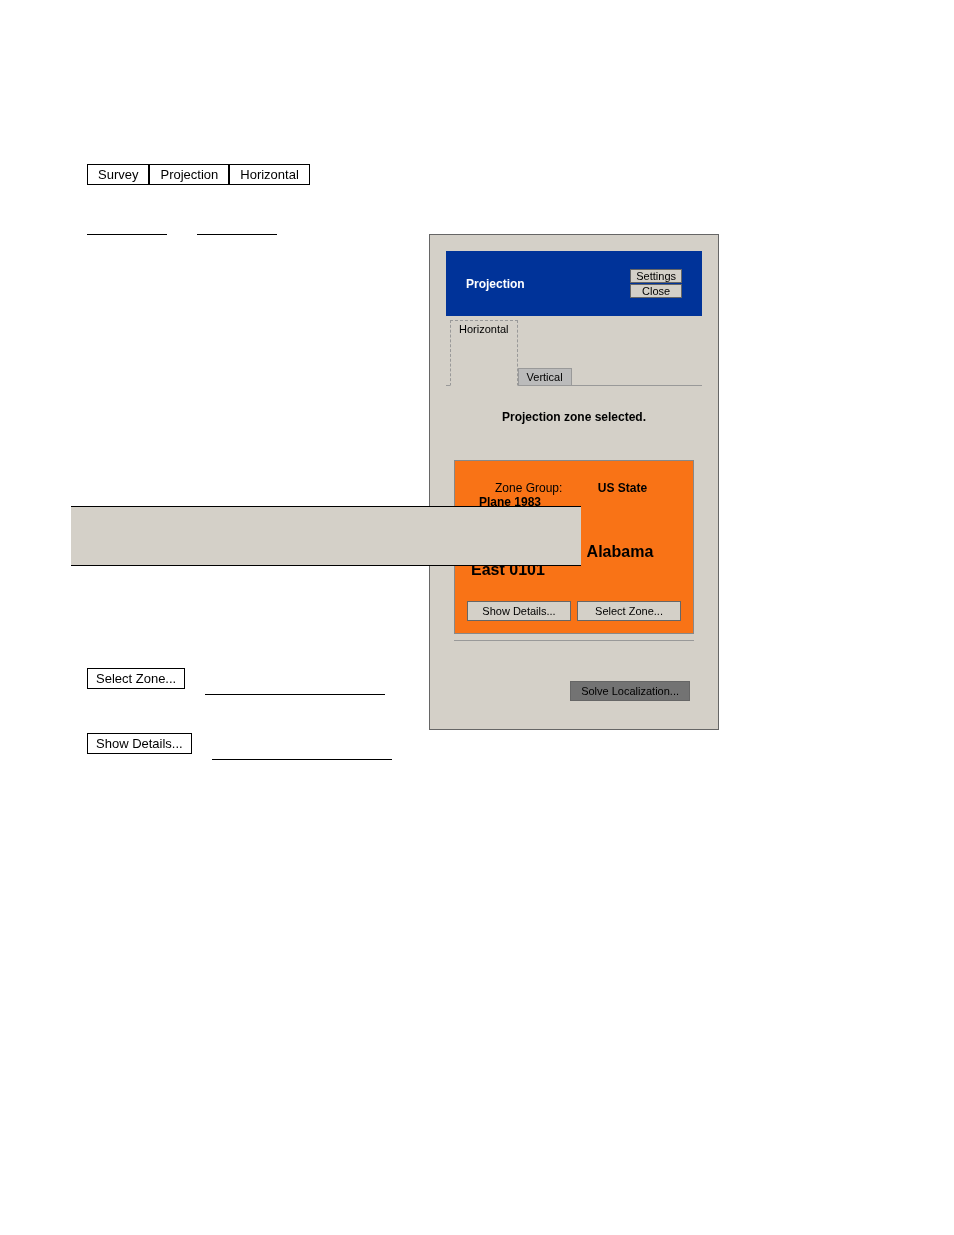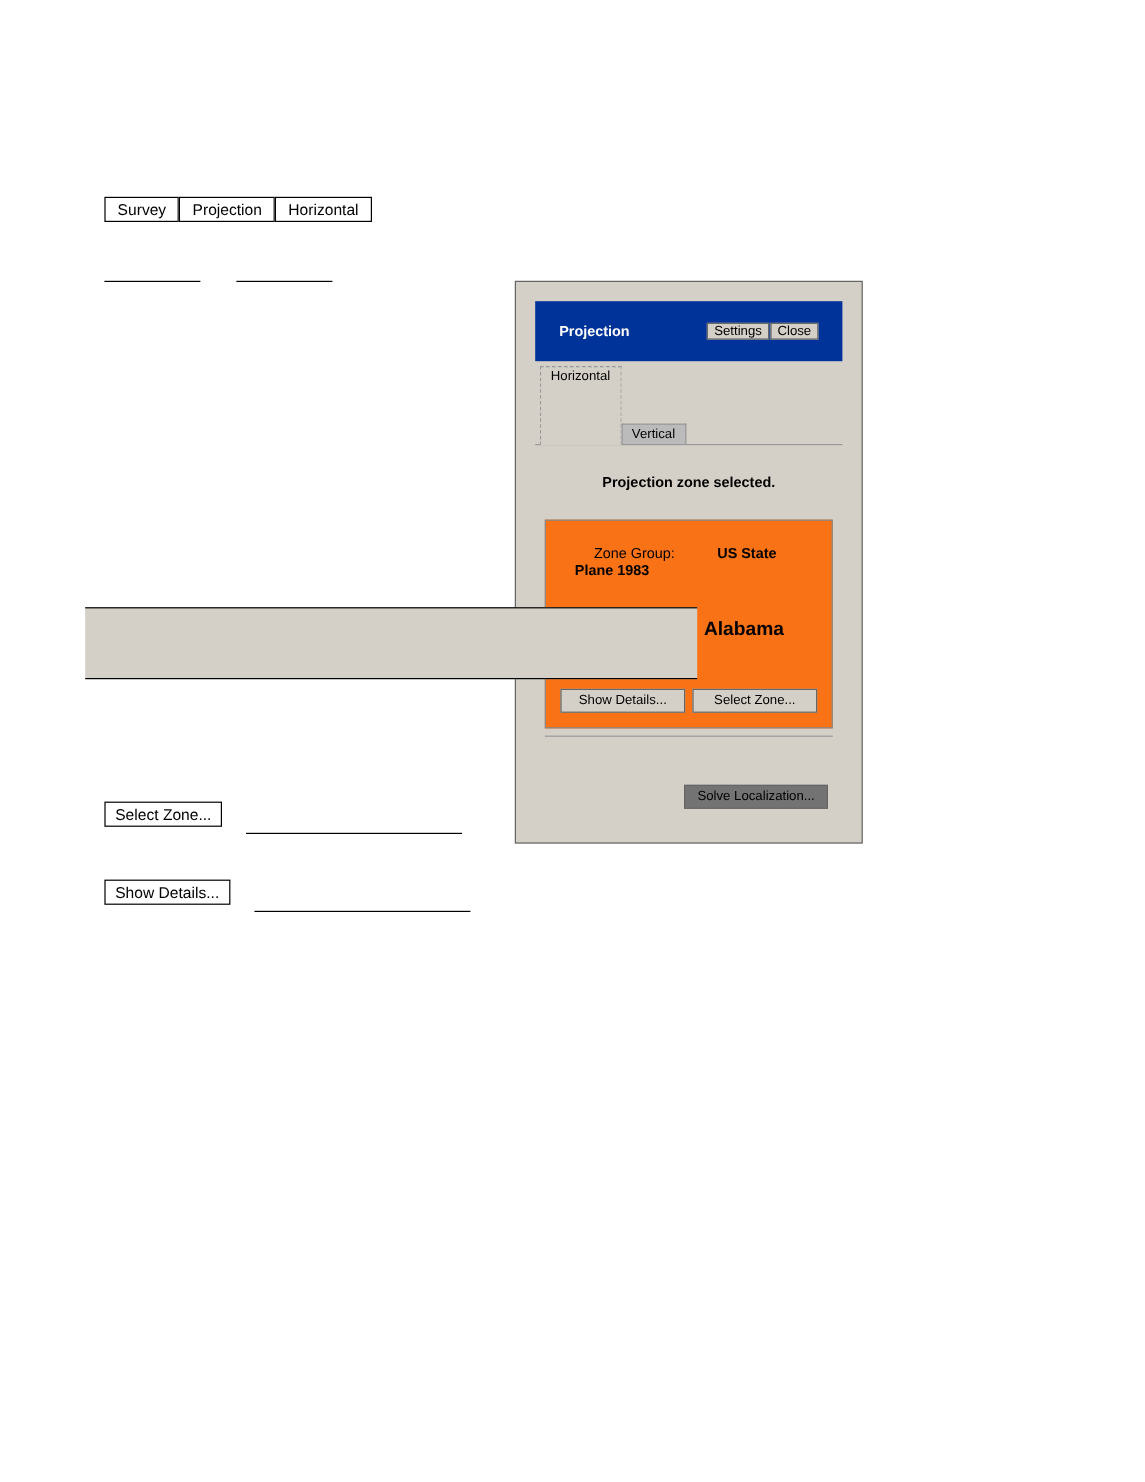--- a/index.html
+++ b/index.html
@@ -71,20 +71,21 @@
       font-weight: bold;
     }
 
     .dialog-titlebar-title {
       font-size: 12px;
     }
 
     .dialog-titlebar-buttons {
       display: flex;
       gap: 1px;
+      flex-direction: column;
     }
 
     .dialog-titlebar-btn {
       background: #d4d0c8;
       color: #000;
       border: 1px solid #666;
       font-size: 11px;
       padding: 0 5px;
       cursor: pointer;
       font-family: Arial, sans-serif;
@@ -120,21 +121,21 @@
     }
 
     
     .dialog-content {
       padding: 8px;
     }
 
     .dialog-status-text {
       font-weight: bold;
       font-size: 12px;
-      margin-bottom: 8px;
+      margin-bottom: 20px;
       text-align: center;
     }
 
     .dialog-info-box {
       background: #f97316;
       border: 1px solid #888;
       padding: 4px 8px;
       margin-bottom: 6px;
       font-size: 12px;
     }

